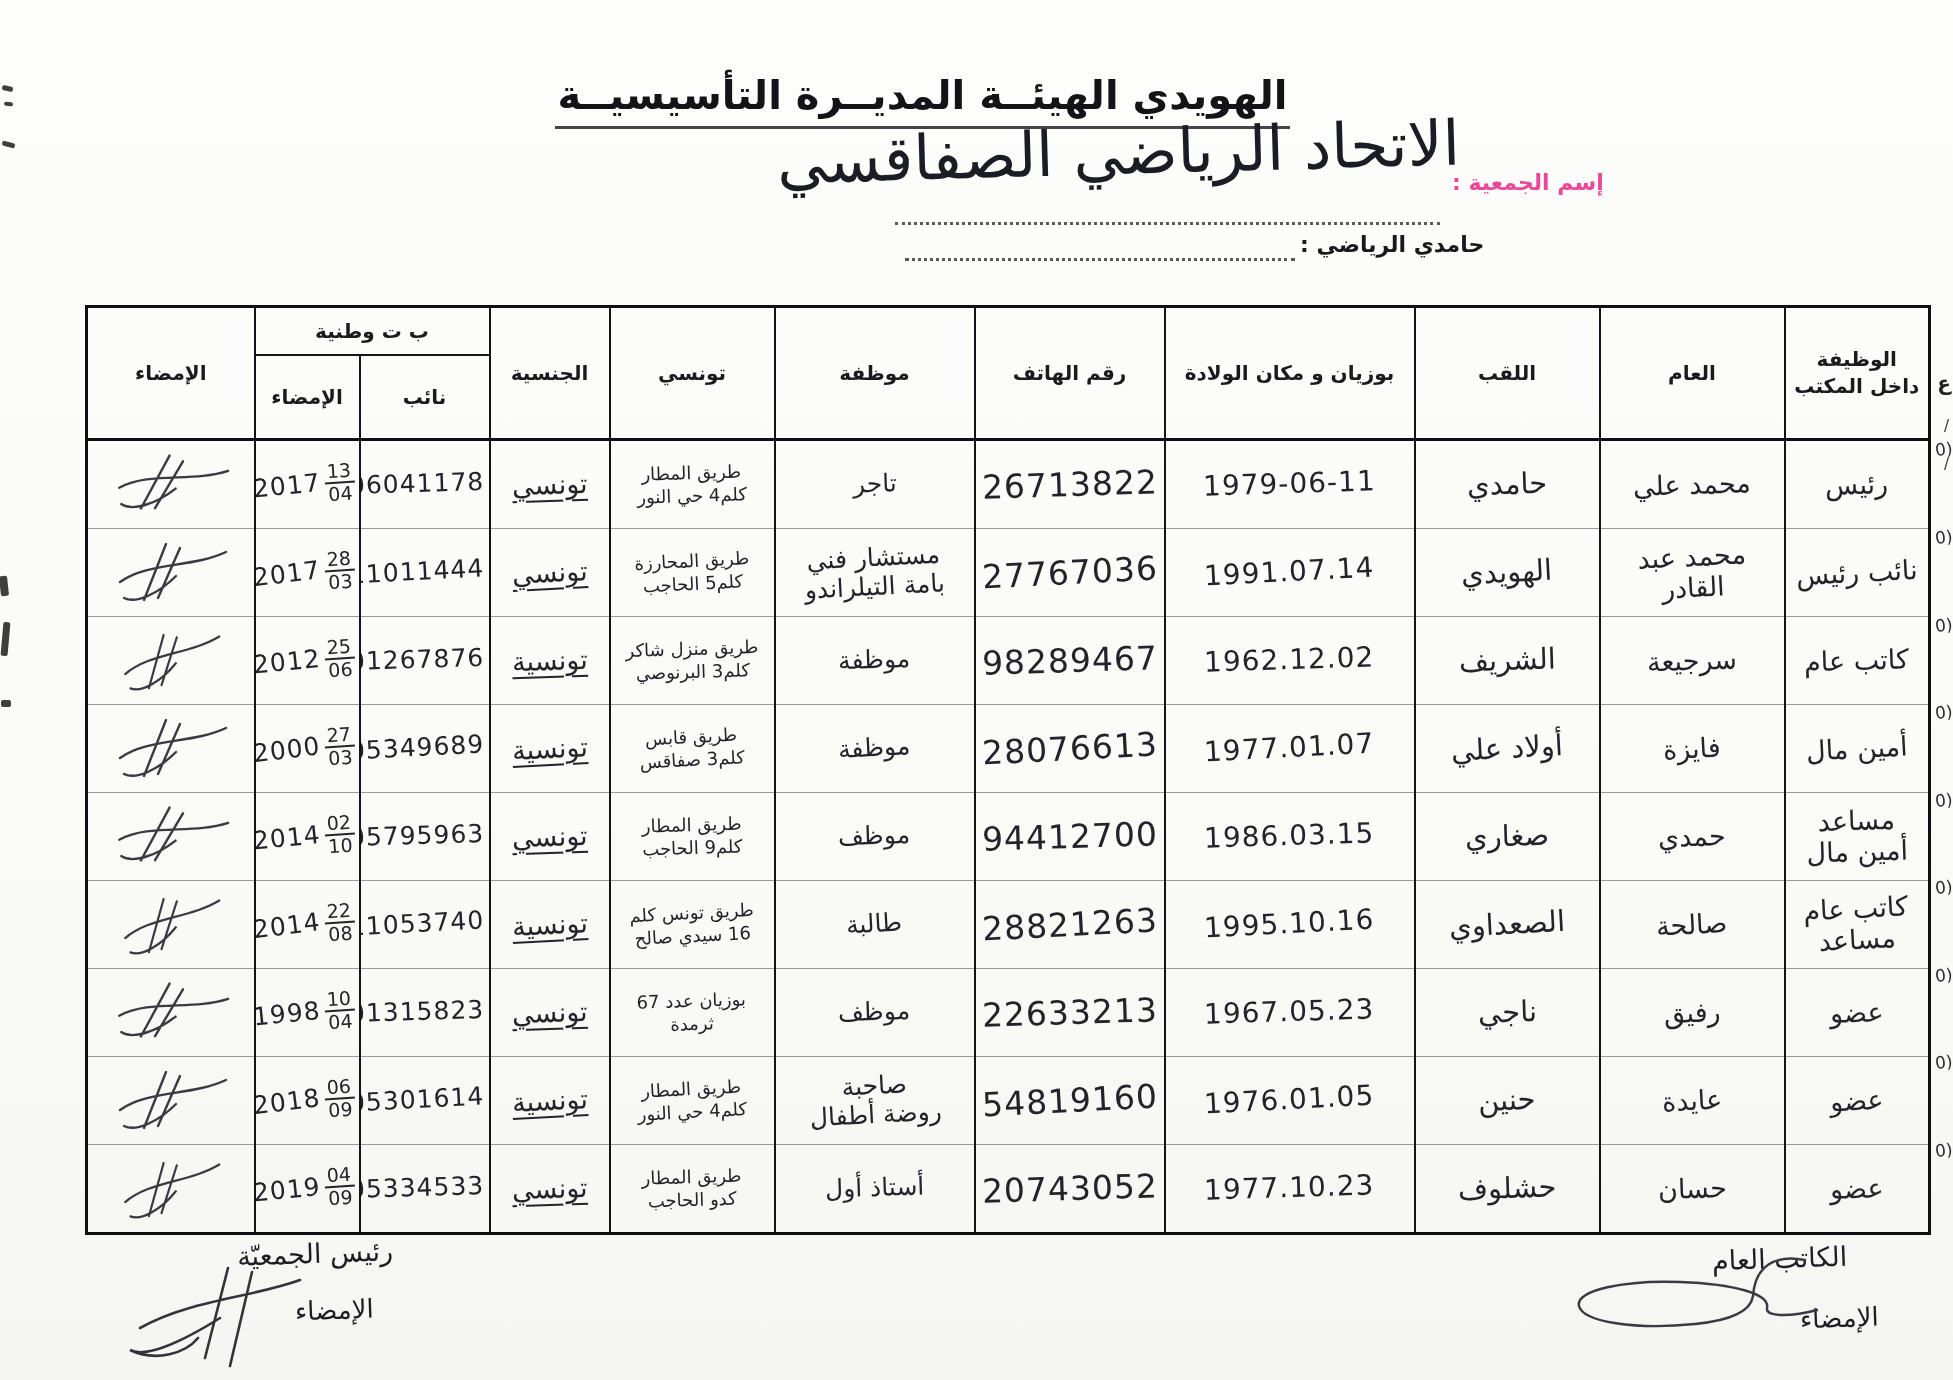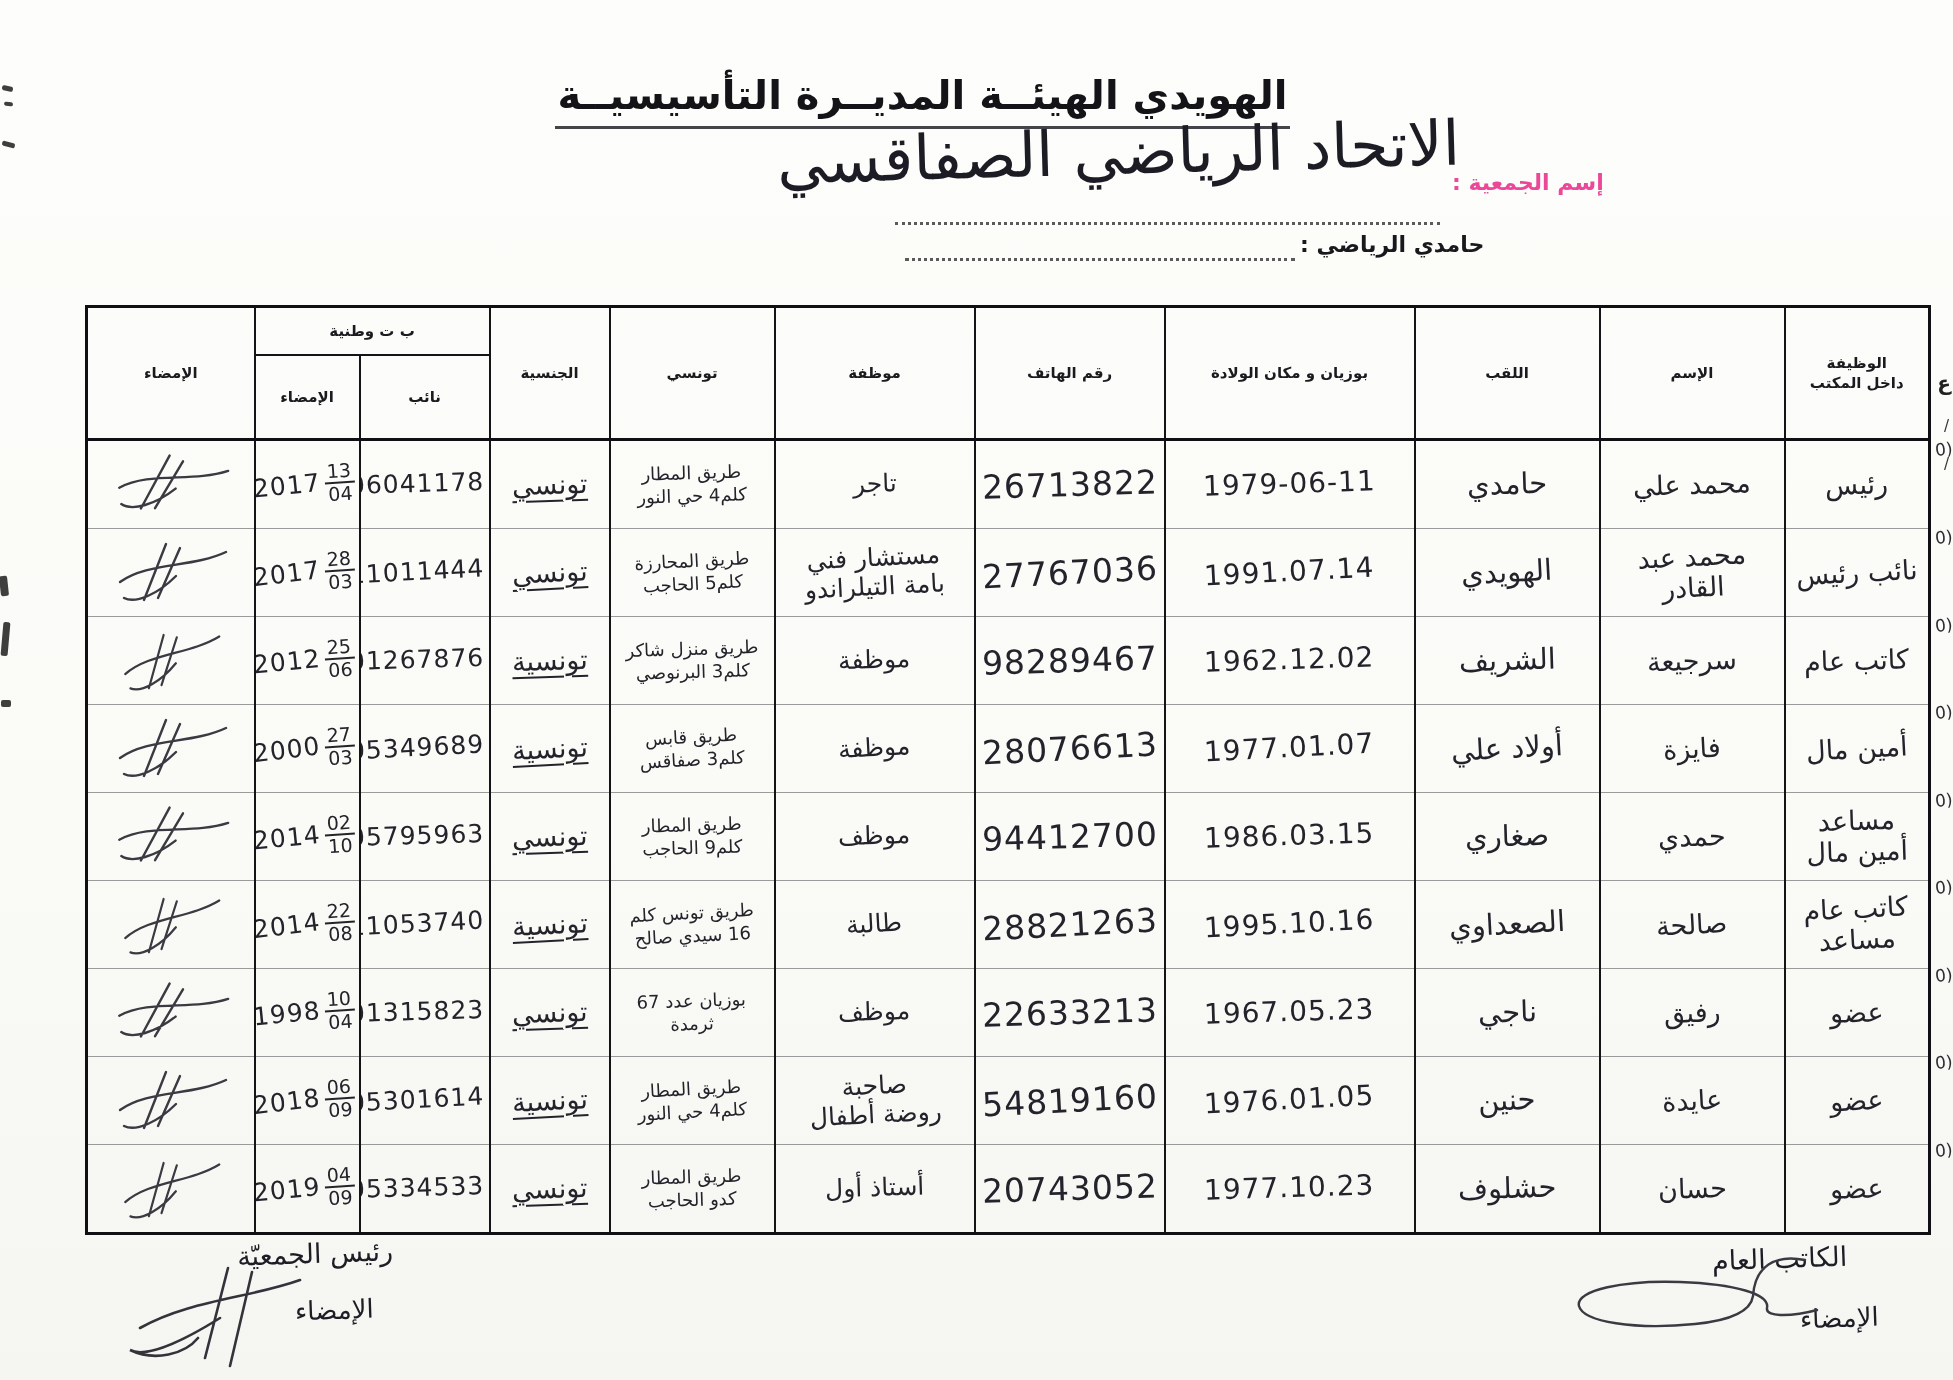--- a/index.html
+++ b/index.html
@@ -27,21 +27,21 @@
   table.roster{
     position:absolute;top:305px;left:85px;width:1845px;table-layout:fixed;
     border-collapse:collapse;background:transparent;
   }
   table.roster th,table.roster td{
     border-left:2.5px solid #141418;border-right:2.5px solid #141418;
     padding:0 4px;text-align:center;vertical-align:middle;overflow:hidden;
   }
   table.roster{border:3px solid #101014;}
   table.roster thead th{
-    font-size:15px;font-weight:bold;color:#1a1a1f;line-height:1.35;white-space:pre-line;
+    font-size:20px;font-weight:bold;color:#1a1a1f;line-height:1.35;white-space:pre-line;
     border-bottom:3px solid #101014;
   }
   th.cin-span{height:46px;border-bottom:2.5px solid #141418 !important;font-size:17px;}
   thead tr.sub th{height:82px;}
   thead th[rowspan]{height:130px;}
   table.roster tbody td{height:87px;border-top:1.6px solid #9a9a9a;border-bottom:1.6px solid #9a9a9a;}
   table.roster tbody tr:first-child td{border-top:none;}
   
   .hw{
     display:inline-block;white-space:pre-line;color:#23232b;line-height:1.15;
@@ -105,21 +105,21 @@
     <col style="width:165px">
       <col style="width:120px">
       <col style="width:130px">
     <col style="width:105px">
       <col style="width:168px">
   </colgroup>
   <thead>
     <tr>
       <th rowspan="2"><span>الوظيفة
 داخل المكتب</span></th>
-      <th rowspan="2"><span>الإسم</span></th>
+      <th rowspan="2"><span>العام</span></th>
       <th rowspan="2"><span>اللقب</span></th>
       <th rowspan="2"><span>بوزيان و مكان الولادة</span></th>
       <th rowspan="2"><span>رقم الهاتف</span></th>
       <th rowspan="2"><span>موظفة</span></th>
       <th rowspan="2"><span>تونسي</span></th>
       <th rowspan="2"><span>الجنسية</span></th>
       <th colspan="2" class="cin-span"><span>ب ت وطنية</span></th>
       <th rowspan="2"><span>الإمضاء</span></th>
     </tr>
     <tr class="sub">

